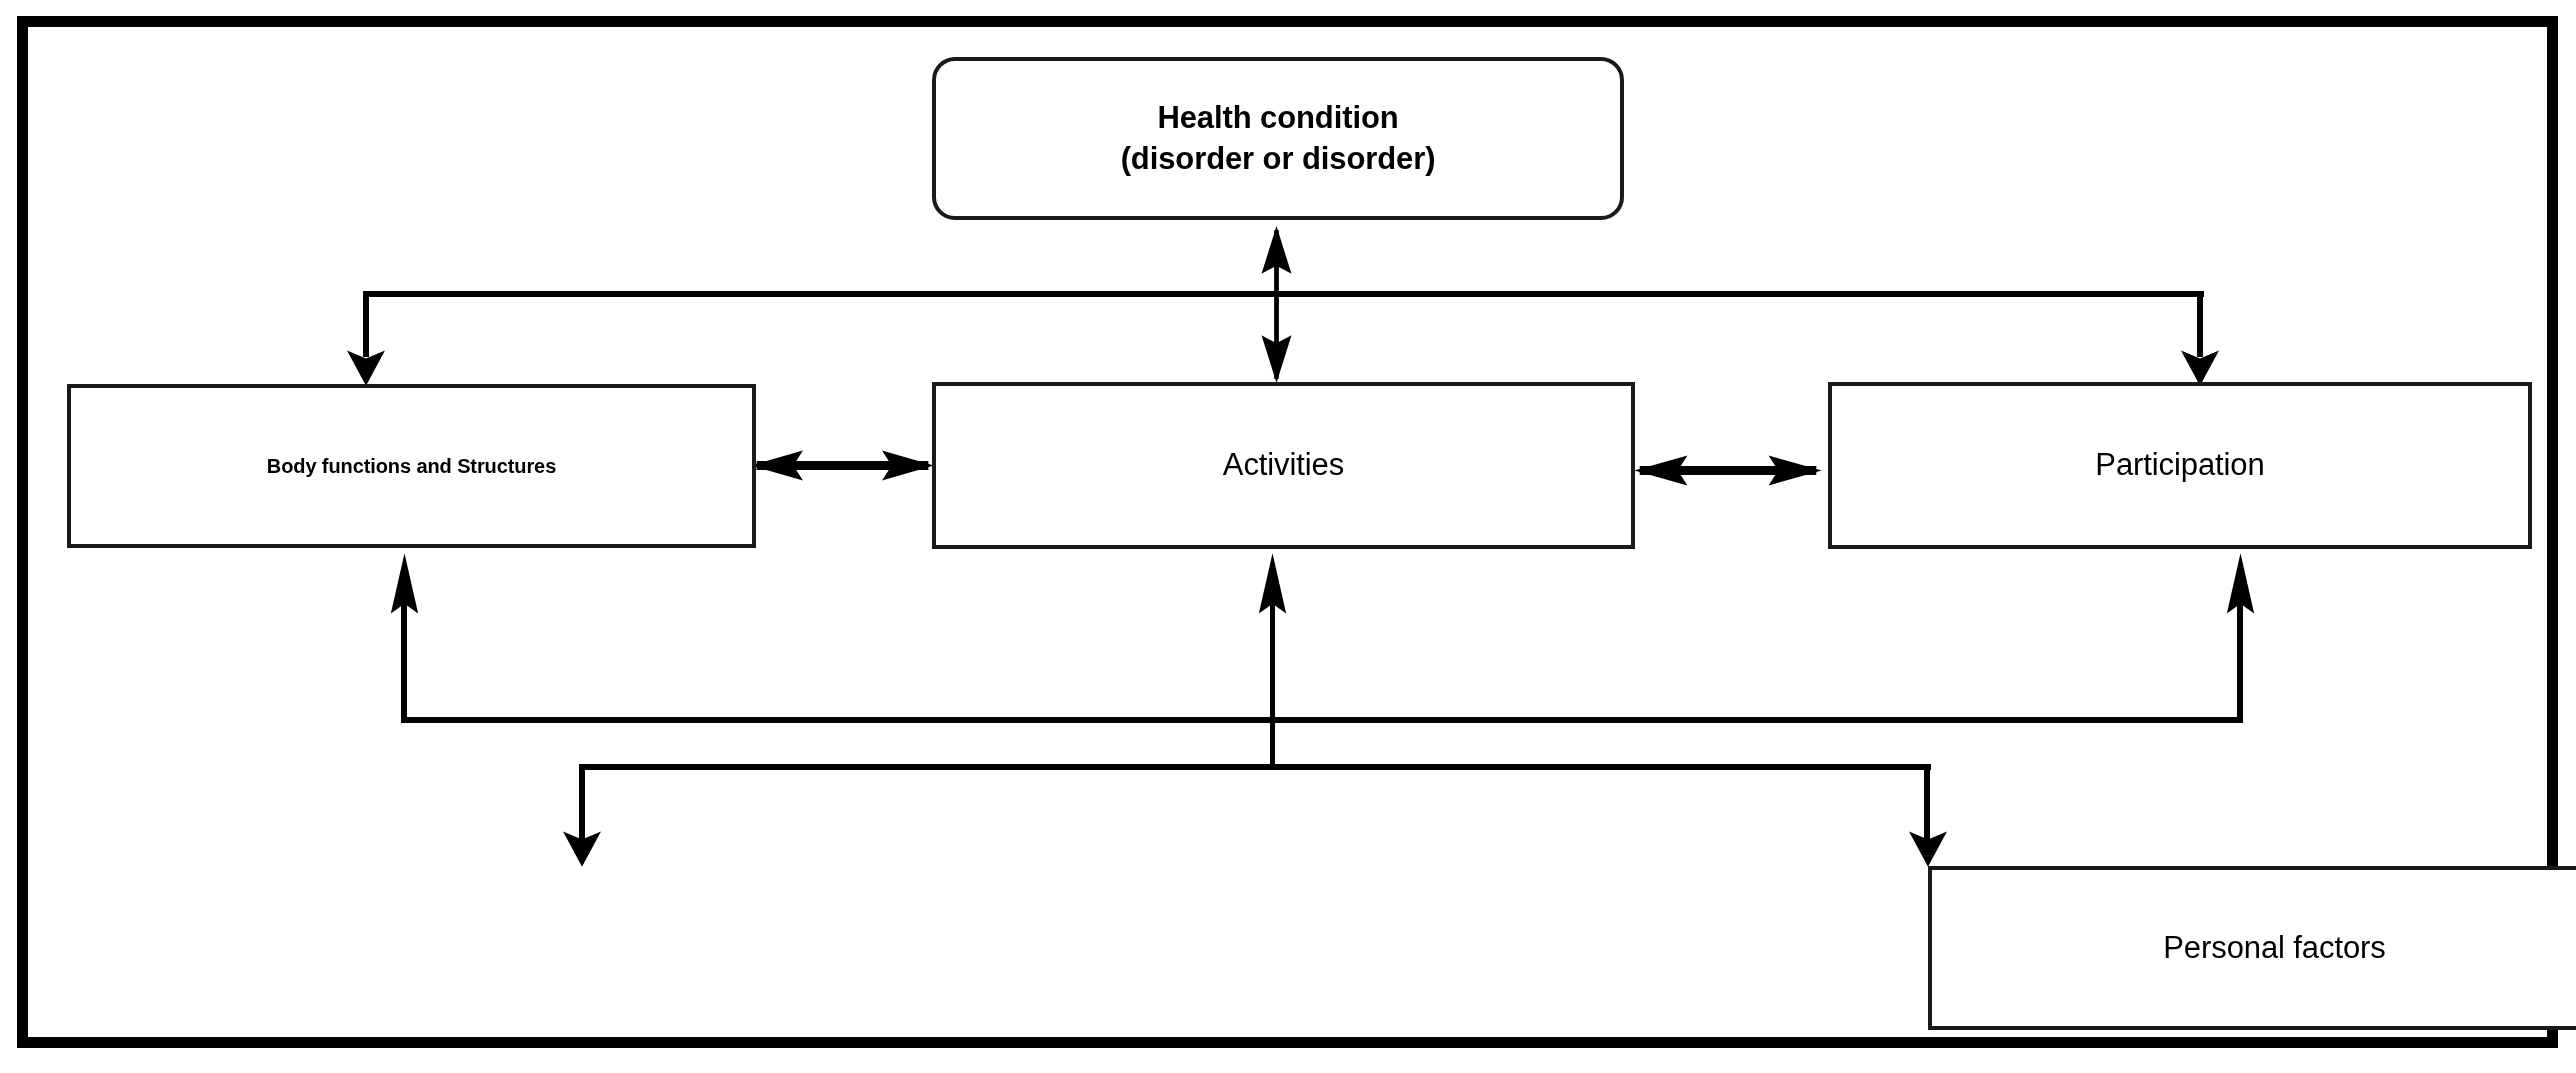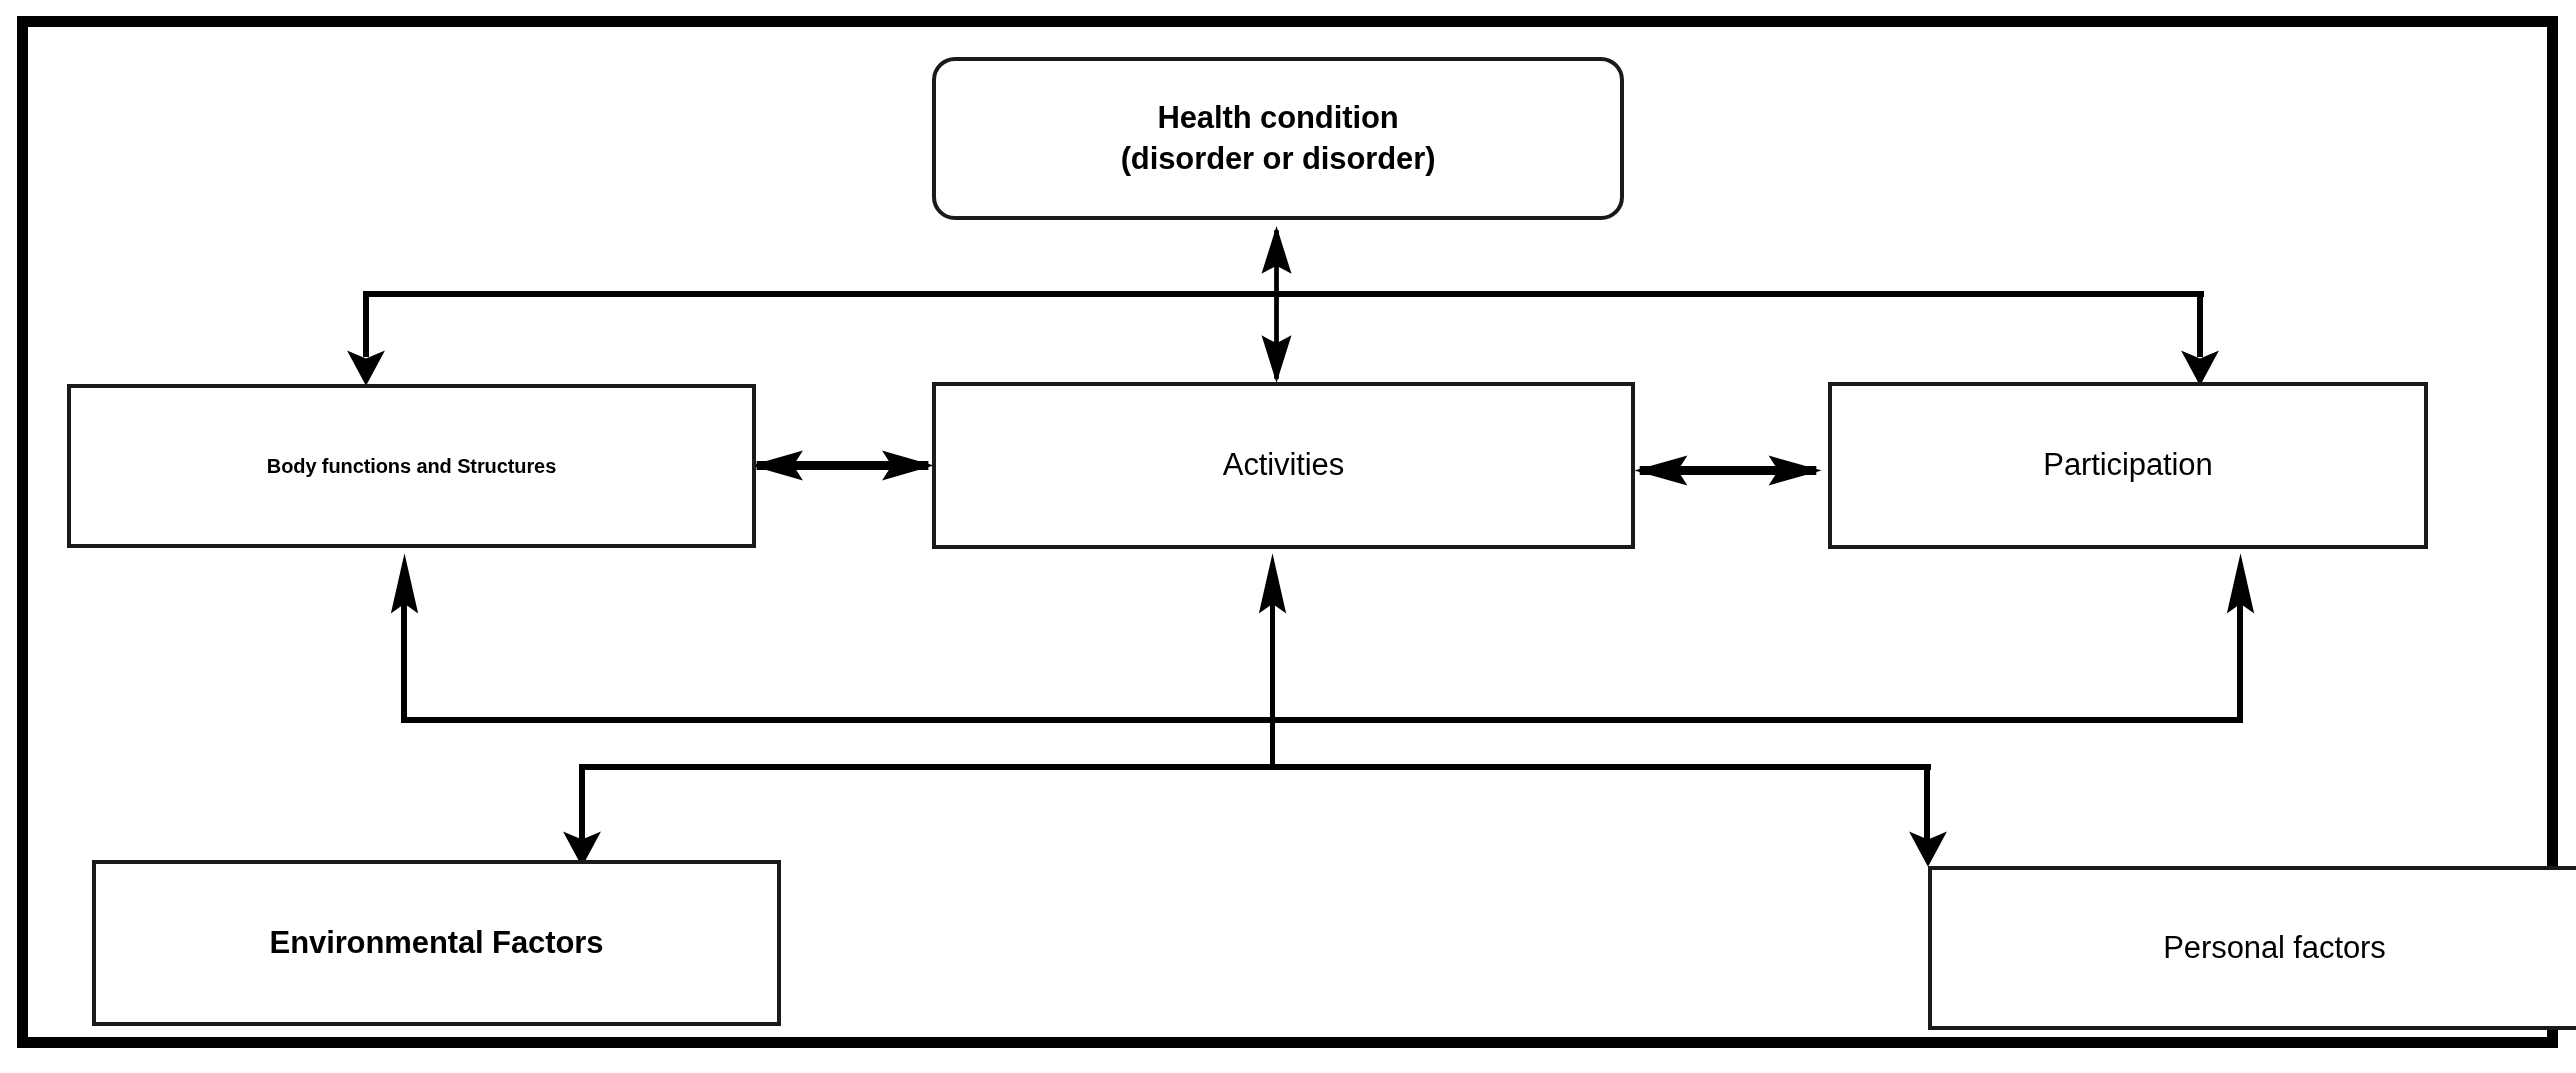--- a/index.html
+++ b/index.html
@@ -140,26 +140,23 @@
   </div>
 
   <div class="node node-bold" style="left:67px; top:384px; width:689px; height:164px;">
     <span class="node-label" style="font-size:20px;">Body functions and Structures</span>
   </div>
 
   <div class="node node-regular" style="left:932px; top:382px; width:703px; height:167px;">
     <span class="node-label" style="font-size:31px;">Activities</span>
   </div>
 
-  <div class="node node-regular" style="left:1828px; top:382px; width:600px; height:167px;">
+  <div class="node node-regular" style="left:1828px; top:382px; width:704px; height:167px;">
     <span class="node-label" style="font-size:31px;">Participation</span>
   </div>
 
-  <div class="node node-bold" style="left:92px; top:860px; width:689px; height:166px;">
-    <span class="node-label" style="font-size:31px;">Environmental Factors</span>
-  </div>
 
   <div class="node node-regular" style="left:1928px; top:866px; width:693px; height:164px;">
     <span class="node-label" style="font-size:31px;">Personal factors</span>
   </div>
 
 </div>
 
 
 </body></html>

